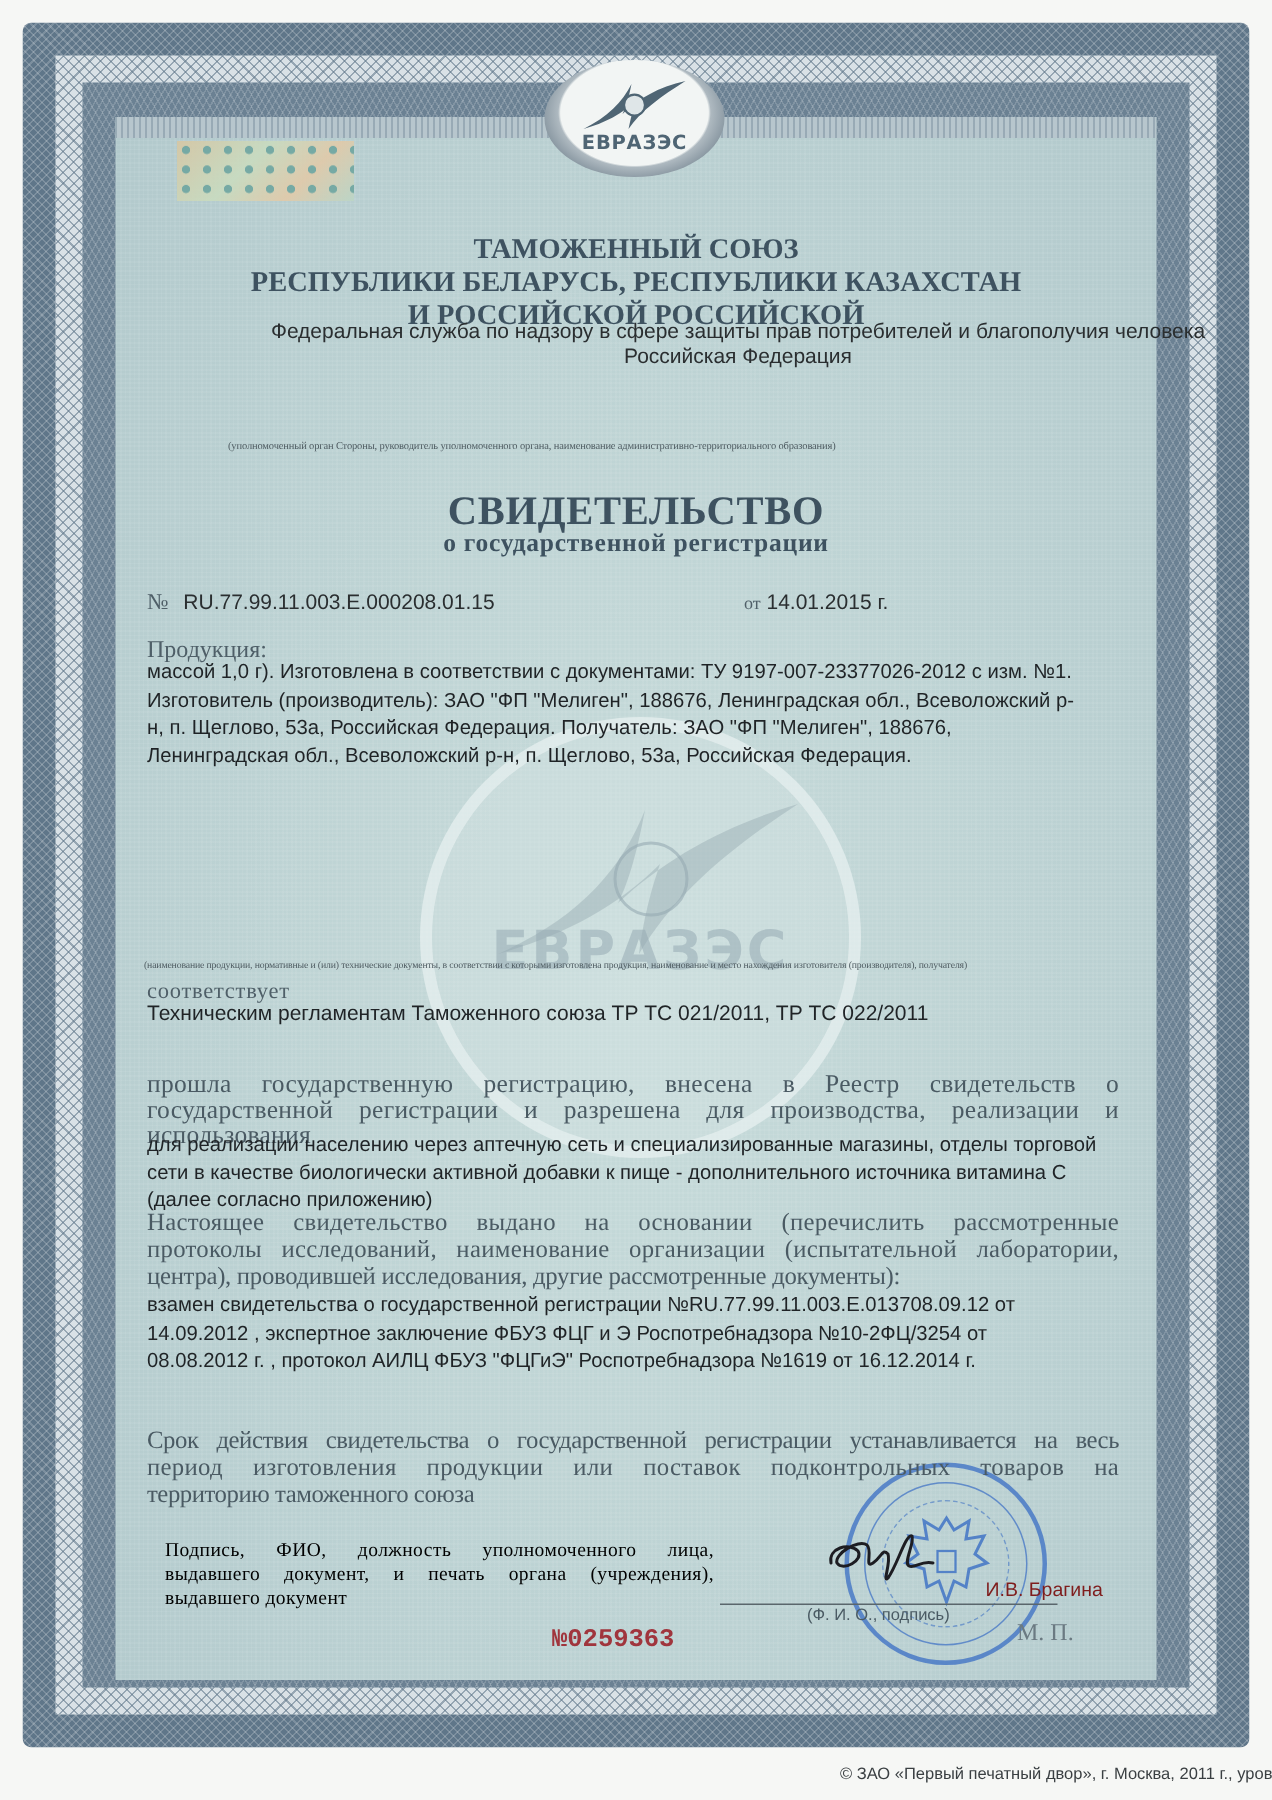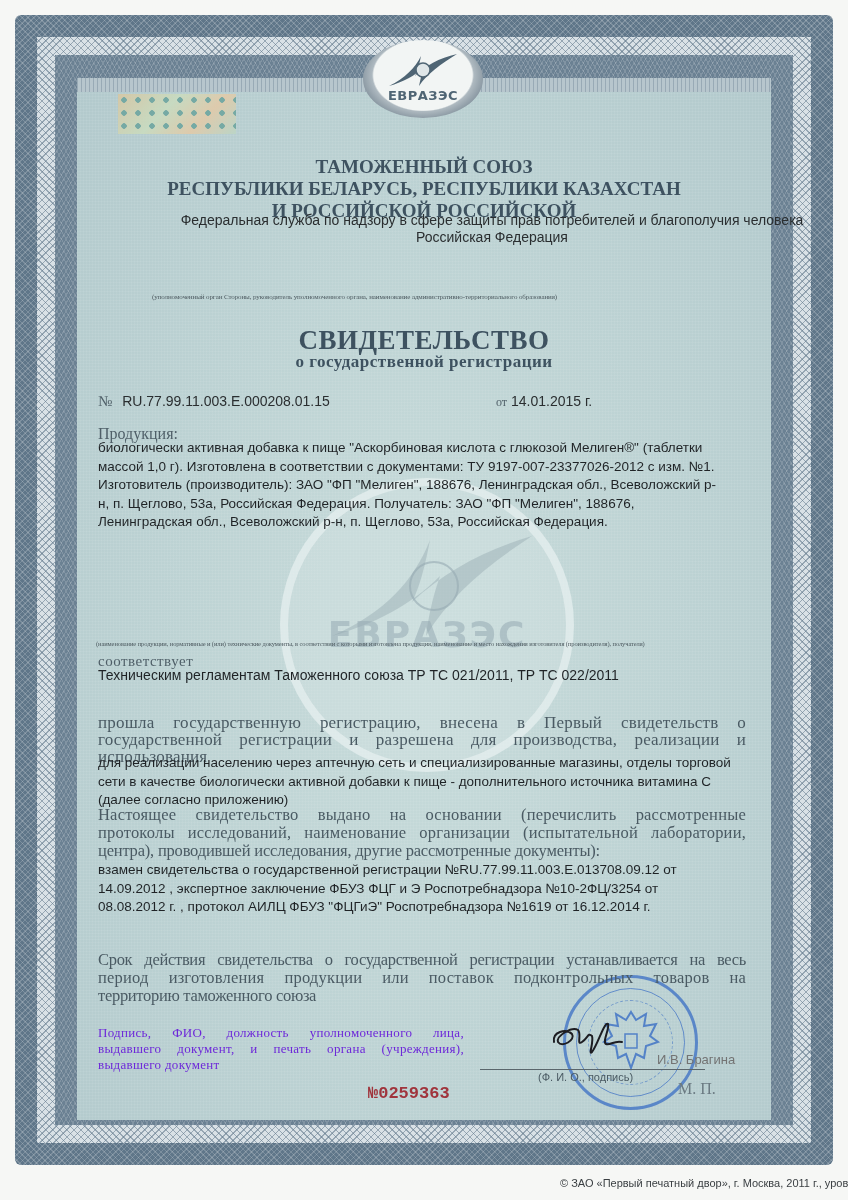--- a/index.html
+++ b/index.html
@@ -115,22 +115,22 @@
     }
     .body-text {
       position: absolute; font-size: 13.5px; line-height: 18.5px; color: #1f2326;
     }
     .serif-block {
       position: absolute; font-family: "Liberation Serif", serif; color: #4a5a63;
       font-size: 16px; line-height: 16px; text-align: justify; text-align-last: left;
       letter-spacing: 0.2px;
     }
     .serif-small {
-      position: absolute; font-family: "Liberation Serif", serif; color: #6d28d9;
-      font-size: 13px; line-height: 16px; text-align: justify; letter-spacing: 0.3px;
+      position: absolute; font-family: "Liberation Serif", serif; color: #000000;
+      font-size: 13px; line-height: 16px; text-align: justify; letter-spacing: 0.3px; margin-left: 12px;
     }
     .serial {
       position: absolute; left: 368px; top: 1084px;
       font-family: "Liberation Mono", monospace; font-size: 17px; color: #a0353d; font-weight: bold;
     }
     .stamp {
       position: absolute; left: 563px; top: 975px; width: 135px; height: 135px;
       border-radius: 50%; border: 3px solid rgba(58,110,196,0.75);
       box-sizing: border-box;
     }
@@ -138,21 +138,21 @@
       content: ""; position: absolute; inset: 10px; border-radius: 50%;
       border: 1.5px solid rgba(58,110,196,0.7);
     }
     .stamp::after {
       content: ""; position: absolute; inset: 22px; border-radius: 50%;
       border: 1px dashed rgba(58,110,196,0.55);
     }
     .stamp svg { position: absolute; left: 32px; top: 28px; }
     .signature { position: absolute; left: 548px; top: 1012px; }
     .signer {
-      position: absolute; left: 657px; top: 1052px; font-size: 13px; color: #737373;
+      position: absolute; left: 657px; top: 1052px; font-size: 13px; color: #7f1d1d;
     }
     .sig-line {
       position: absolute; left: 480px; top: 1069px; width: 225px; border-top: 1px solid #5a666c;
     }
     .sig-caption {
       position: absolute; left: 538px; top: 1071px; font-family: Liberation Sans, sans-serif;
       font-size: 11px; color: #4a5a63;
     }
     .mp {
       position: absolute; left: 678px; top: 1080px; font-family: "Liberation Serif", serif;
@@ -212,33 +212,32 @@
   <span class="label-serif">№</span>
   <span style="margin-left:6px;">RU.77.99.11.003.E.000208.01.15</span>
 </div>
 <div class="abs" style="left:496px; top:393px; font-size:14px;">
   <span class="label-serif" style="font-size:12px;">от</span>
   <span>14.01.2015 г.</span>
 </div>
 
 <div class="abs label-serif" style="left:98px; top:425px; font-size:16px;">Продукция:</div>
 <div class="body-text" style="left:98px; top:439px; width:680px;">
-  <div>биологически активная добавка к пище "Аскорбиновая кислота с глюкозой Мелиген®" (таблетки</div>
   <div>массой 1,0 г). Изготовлена в соответствии с документами: ТУ 9197-007-23377026-2012 с изм. №1.</div>
   <div>Изготовитель (производитель): ЗАО "ФП "Мелиген", 188676, Ленинградская обл., Всеволожский р-</div>
   <div>н, п. Щеглово, 53а, Российская Федерация.  Получатель: ЗАО "ФП "Мелиген", 188676,</div>
   <div>Ленинградская обл., Всеволожский р-н, п. Щеглово, 53а, Российская Федерация.</div>
 </div>
 <div class="caption" style="left:96px; top:640px; font-size:6.5px;">(наименование продукции, нормативные и (или) технические документы, в соответствии с которыми изготовлена продукция, наименование и место нахождения изготовителя (производителя), получателя)</div>
 
 <div class="abs label-serif" style="left:98px; top:653px; font-size:15px; letter-spacing:0.5px;">соответствует</div>
 <div class="body-text" style="left:98px; top:666px; font-size:14px;">Техническим регламентам Таможенного союза ТР ТС 021/2011, ТР ТС 022/2011</div>
 
 <div class="serif-block" style="left:98px; top:714px; width:648px; font-size:17px; line-height:17px;">
-  <div style="text-align:justify; text-align-last:justify;">прошла государственную регистрацию, внесена в Первый свидетельств о</div>
+  <div style="text-align:justify; text-align-last:justify;">прошла государственную регистрацию, внесена в Реестр свидетельств о</div>
   <div style="text-align:justify; text-align-last:justify;">государственной регистрации и разрешена для производства, реализации и</div>
   <div>использования</div>
 </div>
 <div class="body-text" style="left:98px; top:754px; width:680px;">
   <div>для реализации населению через аптечную сеть и специализированные магазины, отделы торговой</div>
   <div>сети в качестве биологически активной добавки к пище - дополнительного источника витамина С</div>
   <div>(далее согласно приложению)</div>
 </div>
 
 <div class="serif-block" style="left:98px; top:806px; width:648px; font-size:16.5px; line-height:18px;">

